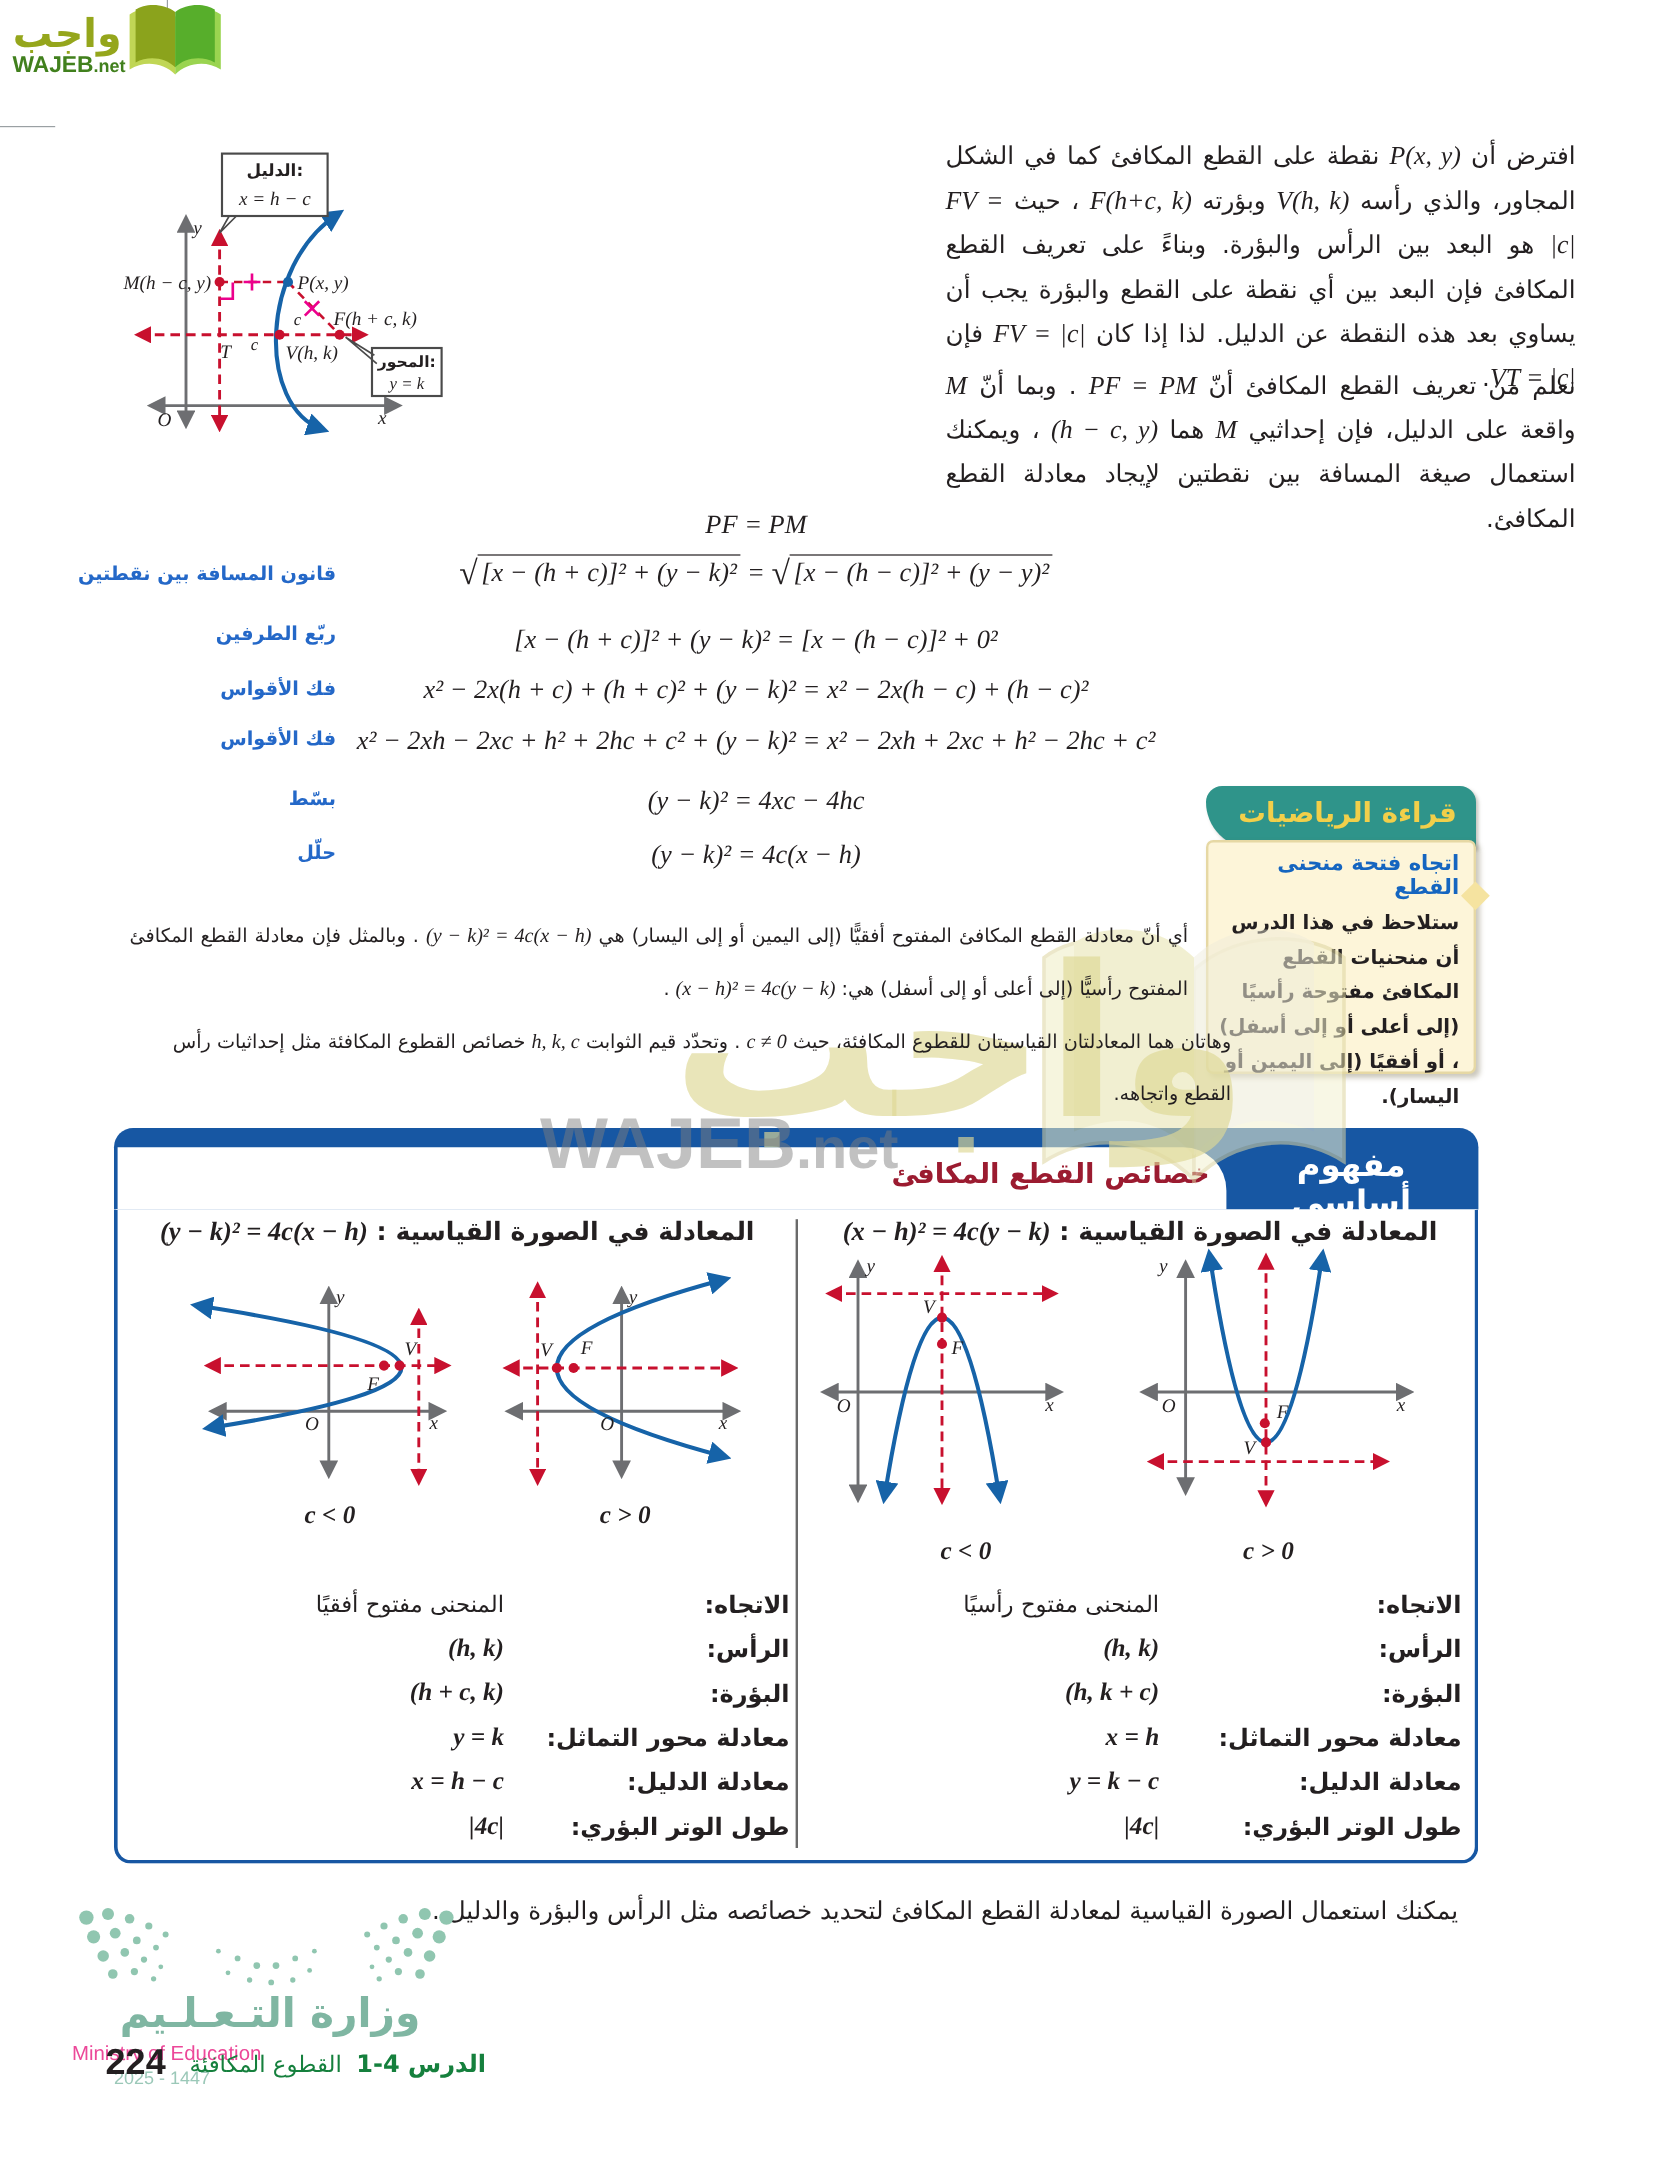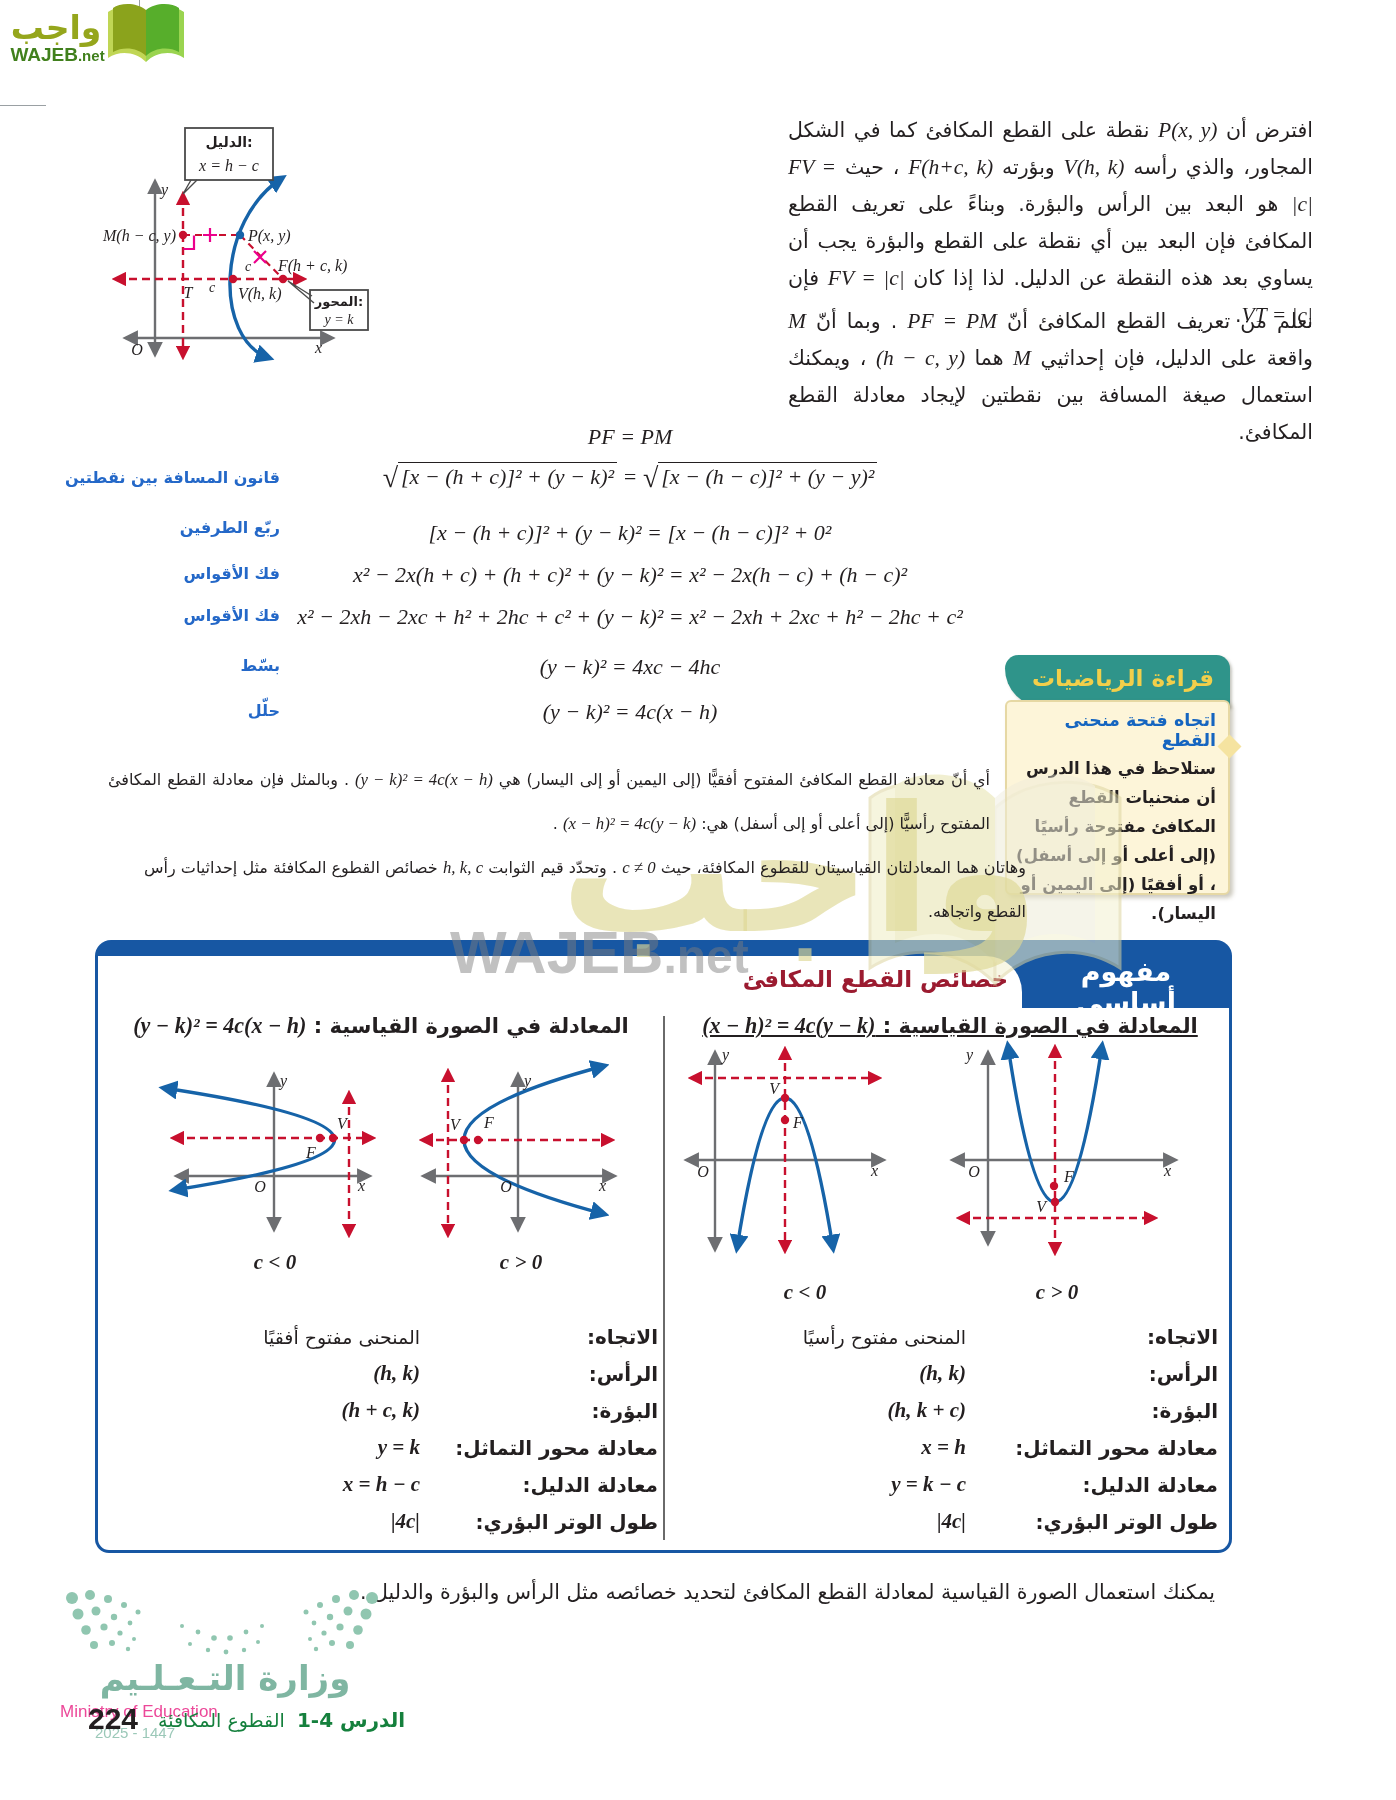--- a/index.html
+++ b/index.html
@@ -187,21 +187,21 @@
 </div>
 <div class="sb-diamond"></div>
 
 <div class="kc-band"></div>
 <div class="kc-white"></div>
 <div class="kc-tab">مفهوم أساسي</div>
 <div class="kc-title">خصائص القطع المكافئ</div>
 <div class="kc-body"></div>
 <div class="kc-div"></div>
 
-<div class="kc-head" style="left:680px;top:1013px;width:540px;text-decoration:underline;">المعادلة في الصورة القياسية : <i class="m" dir="ltr">(x − h)² = 4c(y − k)</i></div>
+<div class="kc-head" style="left:680px;top:1013px;width:540px;">المعادلة في الصورة القياسية : <i class="m" dir="ltr">(x − h)² = 4c(y − k)</i></div>
 <div class="kc-head" style="left:105px;top:1013px;width:552px;">المعادلة في الصورة القياسية : <i class="m" dir="ltr">(y − k)² = 4c(x − h)</i></div>
 
 <svg class="abs" style="left:140px;top:1058px;" width="255" height="188" viewBox="0 0 255 188">
   <line x1="134" y1="18" x2="134" y2="170" stroke="#6d6e71" stroke-width="2.4" marker-start="url(#m-g)" marker-end="url(#m-g)"></line>
   <line x1="38" y1="118" x2="228" y2="118" stroke="#6d6e71" stroke-width="2.4" marker-start="url(#m-g)" marker-end="url(#m-g)"></line>
   <line x1="34" y1="80" x2="232" y2="80" stroke="#c8102e" stroke-width="2.4" stroke-dasharray="8 5" marker-start="url(#m-r)" marker-end="url(#m-r)"></line>
   <line x1="209" y1="36" x2="209" y2="176" stroke="#c8102e" stroke-width="2.4" stroke-dasharray="8 5" marker-start="url(#m-r)" marker-end="url(#m-r)"></line>
   <path d="M24 30 Q360 81 34 132" stroke="#1663a8" stroke-width="3.4" fill="none" marker-start="url(#m-b)" marker-end="url(#m-b)"></path>
   <circle cx="193" cy="80" r="4.2" fill="#c8102e"></circle>
     <circle cx="180" cy="80" r="4.2" fill="#c8102e"></circle>

